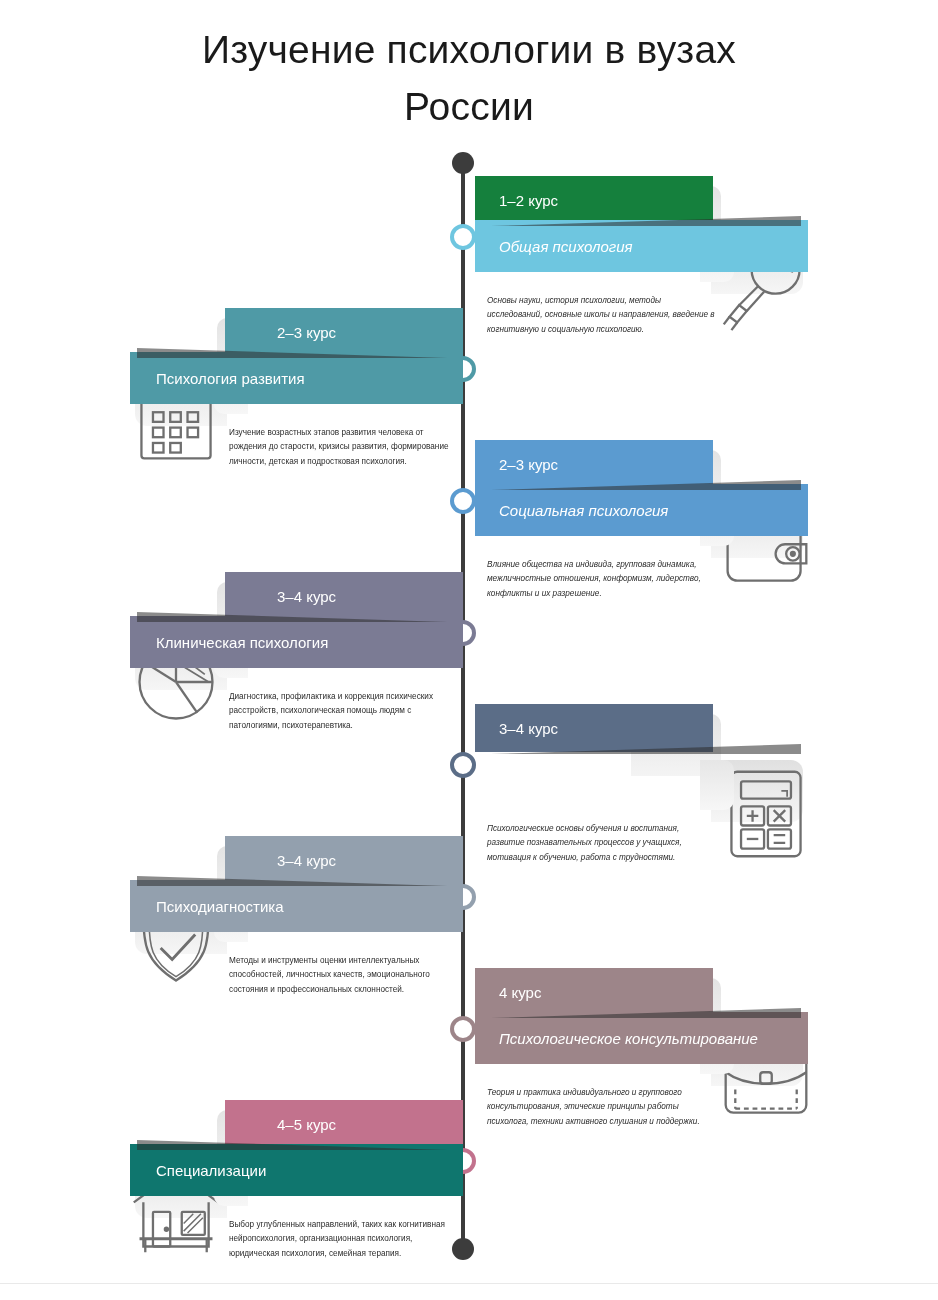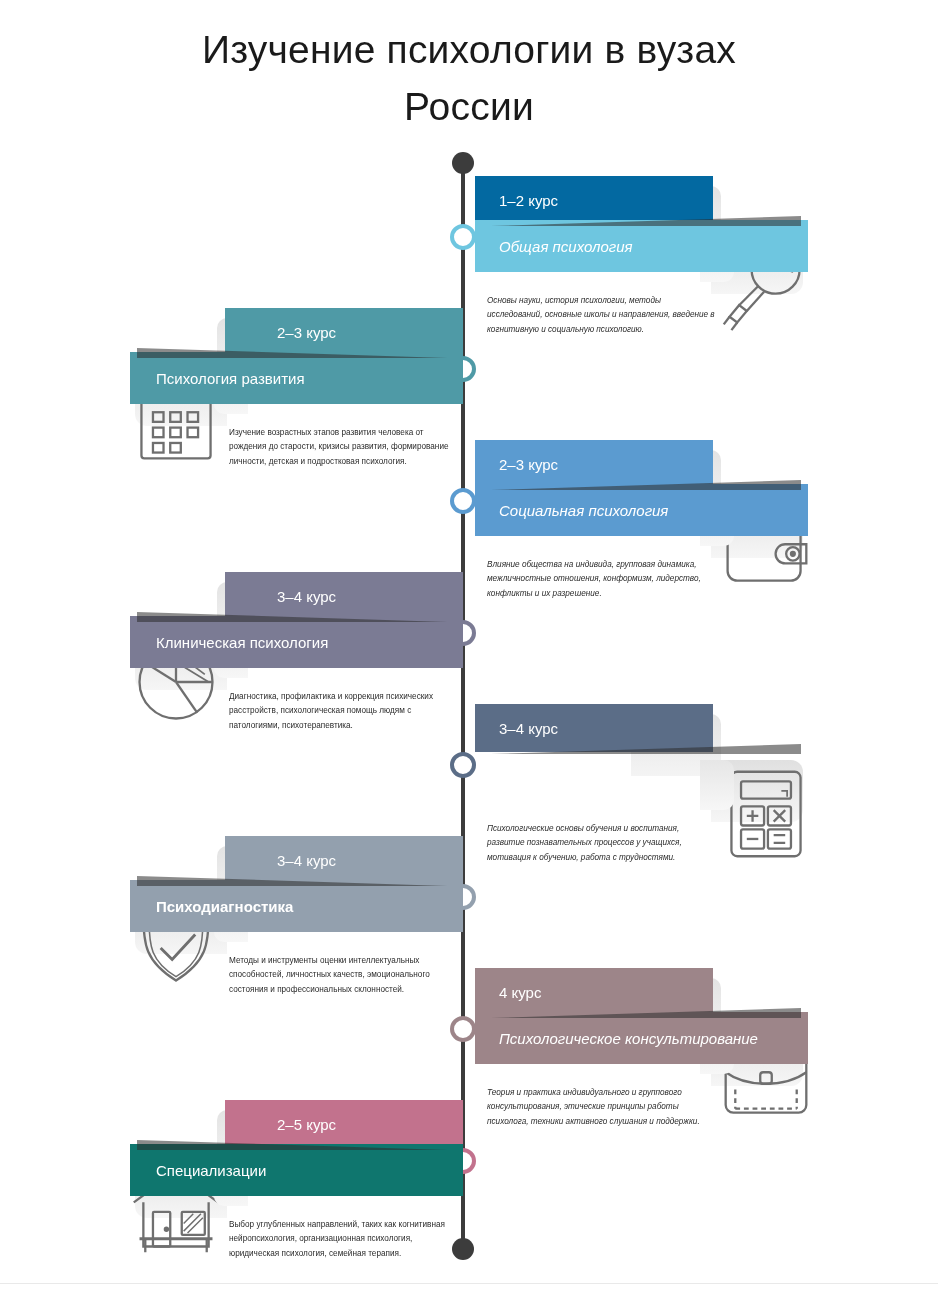--- a/index.html
+++ b/index.html
@@ -148,21 +148,21 @@
   <div class="spine"></div>
   <div class="cap-dot cap-top"></div>
   <div class="cap-dot cap-bottom"></div>
 
   <div id="stages-root">
       <div class="node" style="top: 224px; border-color: rgb(110, 198, 224);"></div>
       <div class="stage right" style="top: 176px;">
         <div class="cards">
           <div class="shadow-a"></div>
           <div class="shadow-b"></div>
-          <div class="card-year" style="background: #0369a1;">1–2 курс</div>
+          <div class="card-year" style="background: #15803d;">1–2 курс</div>
           <div class="wedge" style="background: rgb(43, 43, 43); clip-path: polygon(0px 100%, 100% 0px, 100% 100%, 0px 100%);"></div>
           <div class="card-name" style="background: rgb(110, 198, 224);">Общая психология</div>
         </div>
         <div class="desc">Основы науки, история психологии, методы исследований, основные школы и направления, введение в когнитивную и социальную психологию.</div>
       </div>
       <div class="icon" style="top: 238px; left: 718px;">
         <svg viewBox="0 0 100 100" fill="none" stroke="currentColor" stroke-width="2.4">
           <circle cx="60" cy="33" r="25"></circle>
           <path d="M48 56 L30 76"></path>
           <path d="M42 50 L22 70"></path>
@@ -272,21 +272,21 @@
         </svg>
       </div>
       <div class="icon-shadow" style="top: 760px; left: 700px; border-radius: 0px 10px 10px 0px;"></div>
       <div class="node" style="top: 884px; border-color: rgb(147, 160, 174);"></div>
       <div class="stage left" style="top: 836px;">
         <div class="cards">
           <div class="shadow-a"></div>
           <div class="shadow-b"></div>
           <div class="card-year" style="background: rgb(147, 160, 174);">3–4 курс</div>
           <div class="wedge" style="background: rgb(43, 43, 43); clip-path: polygon(0px 0px, 100% 100%, 100% 100%, 0px 100%);"></div>
-          <div class="card-name" style="background: rgb(147, 160, 174); font-weight: bold;">Психодиагностика</div>
+          <div class="card-name" style="background: rgb(147, 160, 174);">Психодиагностика</div>
         </div>
         <div class="desc">Методы и инструменты оценки интеллектуальных способностей, личностных качеств, эмоционального состояния и профессиональных склонностей.</div>
       </div>
       <div class="icon" style="top: 898px; left: 128px;">
         <svg viewBox="0 0 100 100" fill="none" stroke="currentColor" stroke-width="2.4">
           <path d="M50 8 C40 16 26 18 16 18 c0 30 2 48 34 68 32 -20 34 -38 34 -68 -10 0 -24 -2 -34 -10 z"></path>
           <path d="M50 16 C42 22 30 24 22 24 c0 26 2 42 28 58 26 -16 28 -32 28 -58 -8 0 -20 -2 -28 -8 z" stroke-width="1.6"></path>
           <path d="M34 52 L46 64 L70 38" stroke-width="3"></path>
         </svg>
       </div>
@@ -310,21 +310,21 @@
           <rect x="44" y="44" width="12" height="12" rx="3"></rect>
           <path d="M18 62 v20 M82 62 v20 M18 82 h64" stroke-dasharray="5 4"></path>
         </svg>
       </div>
       <div class="icon-shadow" style="top: 1024px; left: 700px; border-radius: 0px 10px 10px 0px;"></div>
       <div class="node" style="top: 1148px; border-color: rgb(194, 114, 141);"></div>
       <div class="stage left" style="top: 1100px;">
         <div class="cards">
           <div class="shadow-a"></div>
           <div class="shadow-b"></div>
-          <div class="card-year" style="background: rgb(194, 114, 141);">2–5 курс</div>
+          <div class="card-year" style="background: rgb(194, 114, 141);">4–5 курс</div>
           <div class="wedge" style="background: rgb(43, 43, 43); clip-path: polygon(0px 0px, 100% 100%, 100% 100%, 0px 100%);"></div>
           <div class="card-name" style="background: #0f766e;">Специализации</div>
         </div>
         <div class="desc">Выбор углубленных направлений, таких как когнитивная нейропсихология, организационная психология, юридическая психология, семейная терапия.</div>
       </div>
       <div class="icon" style="top: 1162px; left: 128px;">
         <svg viewBox="0 0 100 100" fill="none" stroke="currentColor" stroke-width="2.4">
           <path d="M6 42 L50 10 L94 42"></path>
           <path d="M16 42 v46 h68 v-46"></path>
           <rect x="26" y="52" width="18" height="36" rx="1"></rect>

